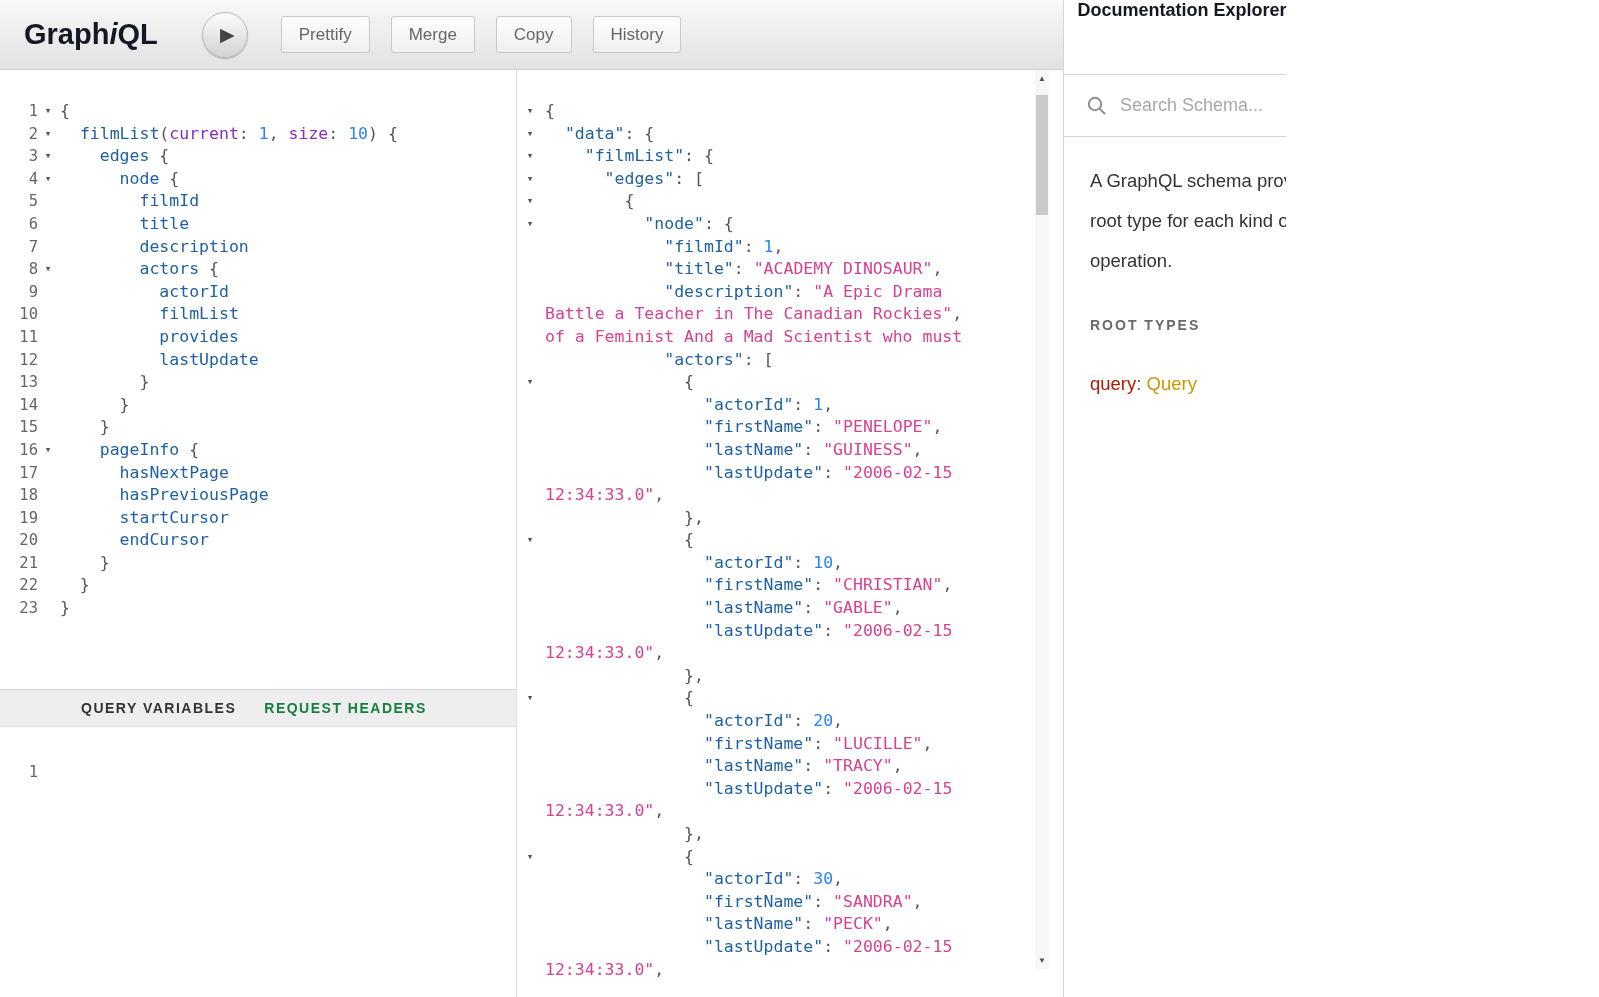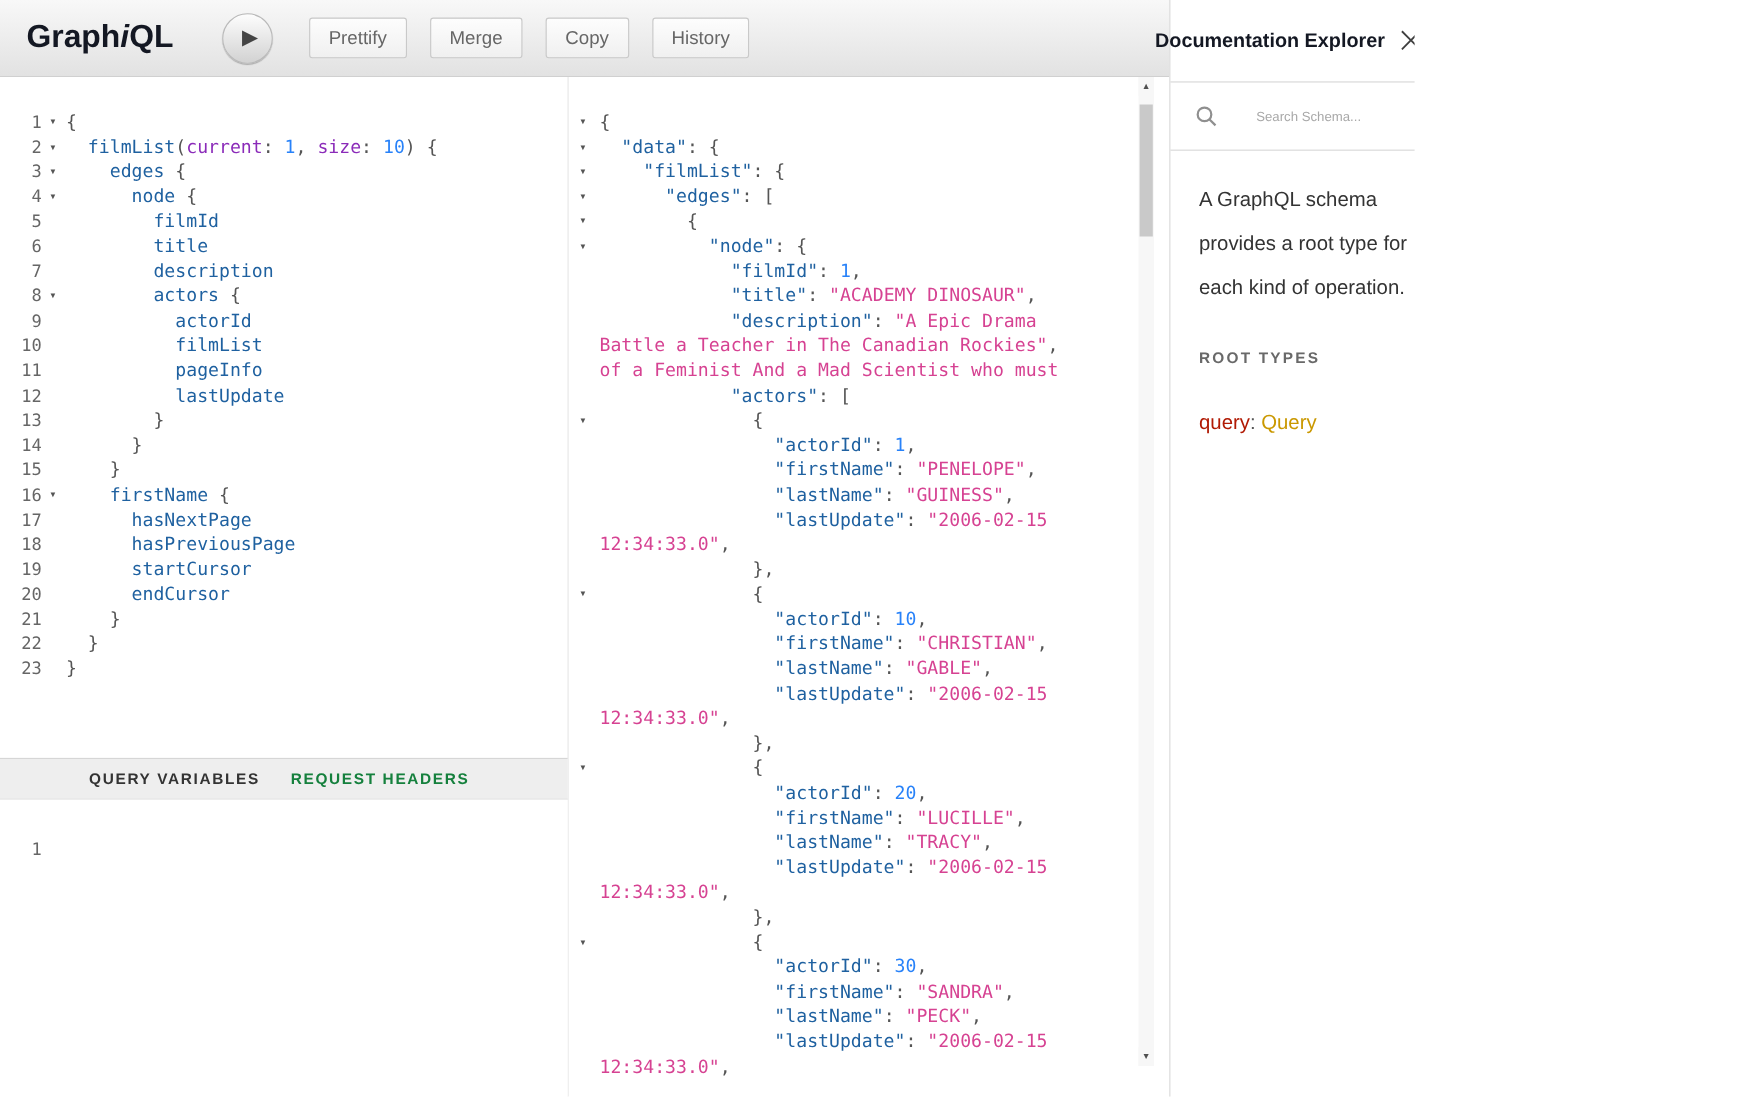--- a/index.html
+++ b/index.html
@@ -41,26 +41,26 @@
 
   
   .scrollbar { position:absolute; top:0; right:14px; bottom:28px; width:14px; background:#f7f7f7; }
   .sb-btn { position:absolute; left:0; width:14px; height:17px; display:flex; align-items:center; justify-content:center; color:#505050; font-size:8px; cursor:pointer; background:#f7f7f7; }
   .sb-btn.up { top:0; }
   .sb-btn.down { bottom:0; }
   .sb-thumb { position:absolute; left:1px; top:25px; width:12px; height:120px; background:#c9c9c9; cursor:pointer; }
 
   
   .docs-panel { flex:1; border-left:1px solid #d6d6d6; display:flex; flex-direction:column; background:#fff; }
-  .docs-header { height:75px; min-height:75px; border-bottom:1px solid #d6d6d6; position:relative; display:flex; align-items:center; justify-content:center; }
+  .docs-header { height:75px; min-height:75px; border-bottom:1px solid #d6d6d6; position:relative; display:flex; justify-content:center; }
   .docs-title { font-size:18px; font-weight:bold; color:#141823; transform:translateX(-38px); }
   .docs-close { position:absolute; right:24px; top:14px; font-size:34px; font-weight:300; color:#3f3f3f; cursor:pointer; line-height:1.3; font-family:"DejaVu Sans",sans-serif; }
   .docs-search { height:62px; min-height:62px; border-bottom:1px solid #d6d6d6; display:flex; align-items:center; padding:0 22px; }
   .docs-search svg { flex:none; }
-  .docs-search input { border:none; outline:none; font-size:12px; color:#333; margin-left:32px; flex:1; font-family:"Liberation Sans",sans-serif; background:transparent; }
+  .docs-search input { border:none; outline:none; font-size:18px; color:#333; margin-left:10px; flex:1; font-family:"Liberation Sans",sans-serif; background:transparent; }
   .docs-search input::placeholder { color:#a8a8a8; }
   .docs-content { padding:24px 26px 0 26px; }
   .docs-intro { font-size:18.5px; color:#333; line-height:40px; margin:0 0 36px 0; max-width:470px; }
   .docs-section-title { font-size:14px; font-weight:bold; color:#696969; letter-spacing:2px; margin:0 0 40px 0; }
   .root-row { font-size:18.5px; }
   .root-field { color:#B11A04; }
   .root-sep { color:#555; }
   .root-type { color:#CA9800; cursor:pointer; }
 </style>
 </head>
@@ -88,26 +88,26 @@
             <div class="cm-line"><span class="ln">1</span><span class="fold">▾</span><span class="code"><span class="tok-p">{</span></span></div>
             <div class="cm-line"><span class="ln">2</span><span class="fold">▾</span><span class="code"><span class="tok-p">  </span><span class="tok-k">filmList</span><span class="tok-p">(</span><span class="tok-a">current</span><span class="tok-p">: </span><span class="tok-n">1</span><span class="tok-p">, </span><span class="tok-a">size</span><span class="tok-p">: </span><span class="tok-n">10</span><span class="tok-p">) {</span></span></div>
             <div class="cm-line"><span class="ln">3</span><span class="fold">▾</span><span class="code"><span class="tok-p">    </span><span class="tok-k">edges</span><span class="tok-p"> {</span></span></div>
             <div class="cm-line"><span class="ln">4</span><span class="fold">▾</span><span class="code"><span class="tok-p">      </span><span class="tok-k">node</span><span class="tok-p"> {</span></span></div>
             <div class="cm-line"><span class="ln">5</span><span class="fold"></span><span class="code"><span class="tok-p">        </span><span class="tok-k">filmId</span></span></div>
             <div class="cm-line"><span class="ln">6</span><span class="fold"></span><span class="code"><span class="tok-p">        </span><span class="tok-k">title</span></span></div>
             <div class="cm-line"><span class="ln">7</span><span class="fold"></span><span class="code"><span class="tok-p">        </span><span class="tok-k">description</span></span></div>
             <div class="cm-line"><span class="ln">8</span><span class="fold">▾</span><span class="code"><span class="tok-p">        </span><span class="tok-k">actors</span><span class="tok-p"> {</span></span></div>
             <div class="cm-line"><span class="ln">9</span><span class="fold"></span><span class="code"><span class="tok-p">          </span><span class="tok-k">actorId</span></span></div>
             <div class="cm-line"><span class="ln">10</span><span class="fold"></span><span class="code"><span class="tok-p">          </span><span class="tok-k">filmList</span></span></div>
-            <div class="cm-line"><span class="ln">11</span><span class="fold"></span><span class="code"><span class="tok-p">          </span><span class="tok-k">pageInfo</span></span></div>
+            <div class="cm-line"><span class="ln">11</span><span class="fold"></span><span class="code"><span class="tok-p">          </span><span class="tok-k">provides</span></span></div>
             <div class="cm-line"><span class="ln">12</span><span class="fold"></span><span class="code"><span class="tok-p">          </span><span class="tok-k">lastUpdate</span></span></div>
             <div class="cm-line"><span class="ln">13</span><span class="fold"></span><span class="code"><span class="tok-p">        }</span></span></div>
             <div class="cm-line"><span class="ln">14</span><span class="fold"></span><span class="code"><span class="tok-p">      }</span></span></div>
             <div class="cm-line"><span class="ln">15</span><span class="fold"></span><span class="code"><span class="tok-p">    }</span></span></div>
-            <div class="cm-line"><span class="ln">16</span><span class="fold">▾</span><span class="code"><span class="tok-p">    </span><span class="tok-k">firstName</span><span class="tok-p"> {</span></span></div>
+            <div class="cm-line"><span class="ln">16</span><span class="fold">▾</span><span class="code"><span class="tok-p">    </span><span class="tok-k">pageInfo</span><span class="tok-p"> {</span></span></div>
             <div class="cm-line"><span class="ln">17</span><span class="fold"></span><span class="code"><span class="tok-p">      </span><span class="tok-k">hasNextPage</span></span></div>
             <div class="cm-line"><span class="ln">18</span><span class="fold"></span><span class="code"><span class="tok-p">      </span><span class="tok-k">hasPreviousPage</span></span></div>
             <div class="cm-line"><span class="ln">19</span><span class="fold"></span><span class="code"><span class="tok-p">      </span><span class="tok-k">startCursor</span></span></div>
             <div class="cm-line"><span class="ln">20</span><span class="fold"></span><span class="code"><span class="tok-p">      </span><span class="tok-k">endCursor</span></span></div>
             <div class="cm-line"><span class="ln">21</span><span class="fold"></span><span class="code"><span class="tok-p">    }</span></span></div>
             <div class="cm-line"><span class="ln">22</span><span class="fold"></span><span class="code"><span class="tok-p">  }</span></span></div>
             <div class="cm-line"><span class="ln">23</span><span class="fold"></span><span class="code"><span class="tok-p">}</span></span></div>
           </div>
         <div class="var-bar">
           <span class="var-tab active">QUERY VARIABLES</span>

